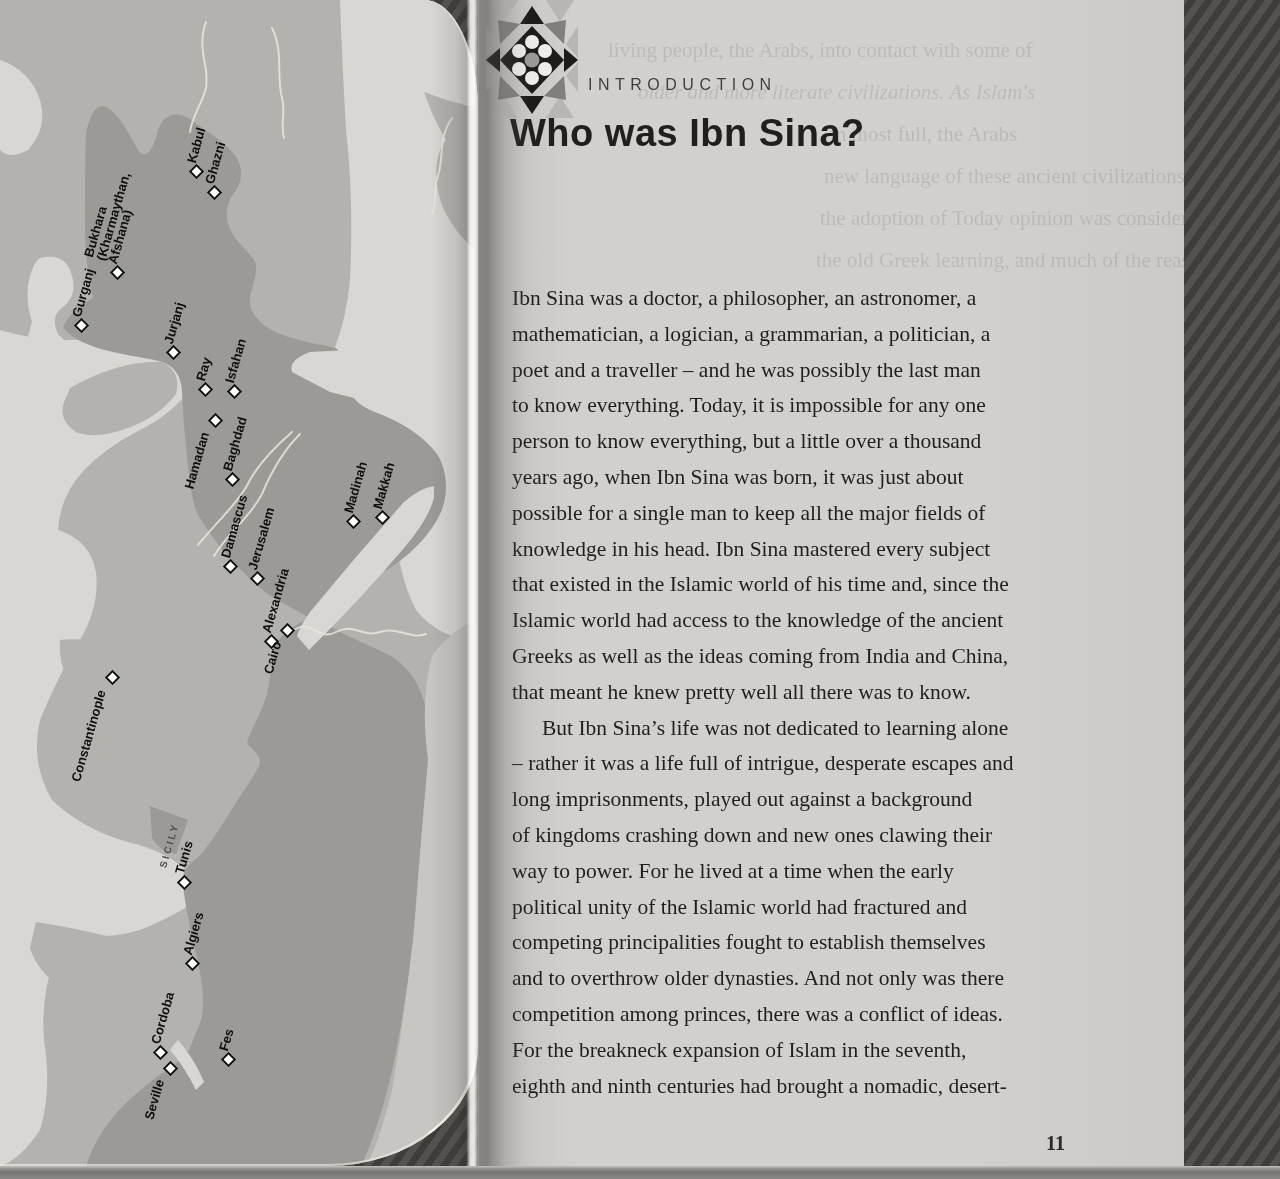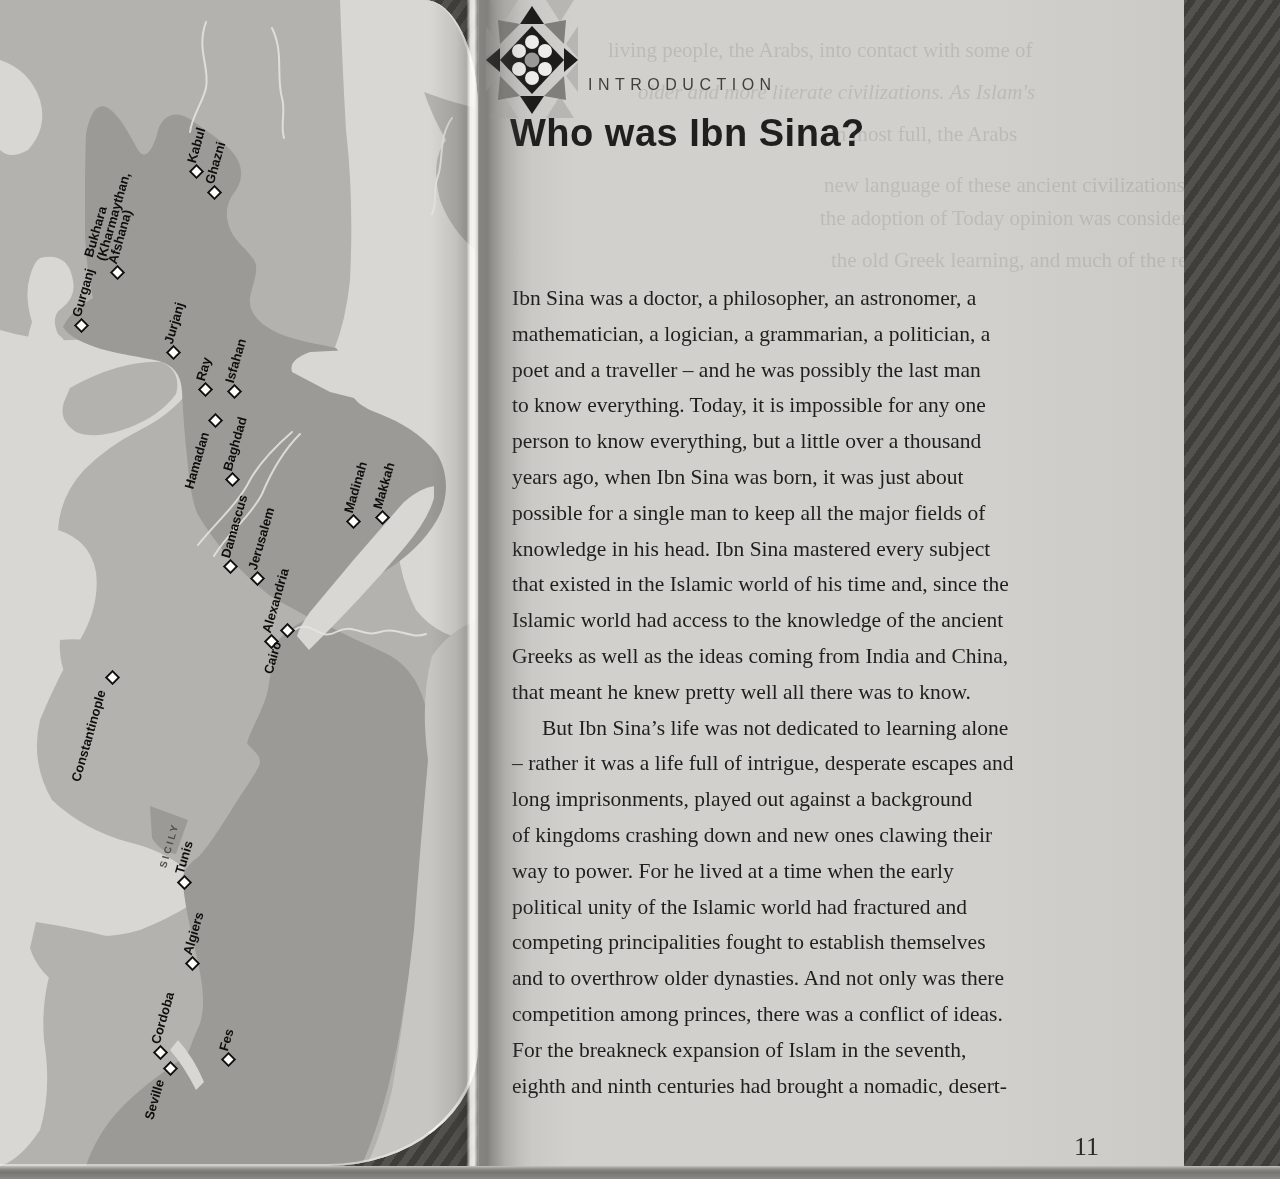--- a/index.html
+++ b/index.html
@@ -72,22 +72,22 @@
     font-family:"Liberation Serif",serif;font-size:21.5px;line-height:35.8px;
     color:var(--ink,#201f1d);
   }
   .line{white-space:nowrap;}
   .line.indent{padding-left:30px;}
   .bleed{
     position:absolute;font-family:"Liberation Serif",serif;font-size:21px;
     color:rgba(84,82,78,.55);opacity:.30;filter:blur(.6px);white-space:nowrap;
   }
   .page-number{
-    position:absolute;left:596px;top:1132px;
-    font-family:"Liberation Serif",serif;font-size:26px;color:#2b2a28;
+    position:absolute;left:568px;top:1132px;
+    font-family:"Liberation Serif",serif;font-size:20px;color:#2b2a28;font-weight:bold;
   }
 
   
   .gutter{
     position:absolute;left:430px;top:0;width:130px;height:1166px;z-index:5;pointer-events:none;
     background:linear-gradient(90deg,
       rgba(0,0,0,0) 0%,
       rgba(70,68,64,.14) 20%,
       rgba(40,38,35,.24) 28%,
       rgba(250,249,246,.85) 31%,
@@ -288,23 +288,23 @@
     </svg>
 
     <div class="kicker">INTRODUCTION</div>
 
     <h1 class="title">Who was Ibn Sina?</h1>
 
     <div id="bleed-layer">
         <div class="bleed" style="left: 130px; top: 38px;">living people, the Arabs, into contact with some of</div>
         <div class="bleed" style="left: 160px; top: 80px; font-style: italic;">older and more literate civilizations. As Islam's</div>
         <div class="bleed" style="left: 352px; top: 122px;">in most full, the Arabs</div>
-        <div class="bleed" style="left: 346px; top: 164px; margin-top: 9px;">new language of these ancient civilizations. In p</div>
+        <div class="bleed" style="left: 346px; top: 164px;">new language of these ancient civilizations. In p</div>
         <div class="bleed" style="left: 342px; top: 206px;">the adoption of Today opinion was considerable</div>
-        <div class="bleed" style="left: 338px; top: 248px; margin-left: 15px;">the old Greek learning, and much of the reason</div>
+        <div class="bleed" style="left: 338px; top: 248px;">the old Greek learning, and much of the reason</div>
       </div>
 
     <div class="body-text" id="body-text">
         <div class="line">Ibn Sina was a doctor, a philosopher, an astronomer, a</div>
         <div class="line">mathematician, a logician, a grammarian, a politician, a</div>
         <div class="line">poet and a traveller – and he was possibly the last man</div>
         <div class="line">to know everything. Today, it is impossible for any one</div>
         <div class="line">person to know everything, but a little over a thousand</div>
         <div class="line">years ago, when Ibn Sina was born, it was just about</div>
         <div class="line">possible for a single man to keep all the major fields of</div>

